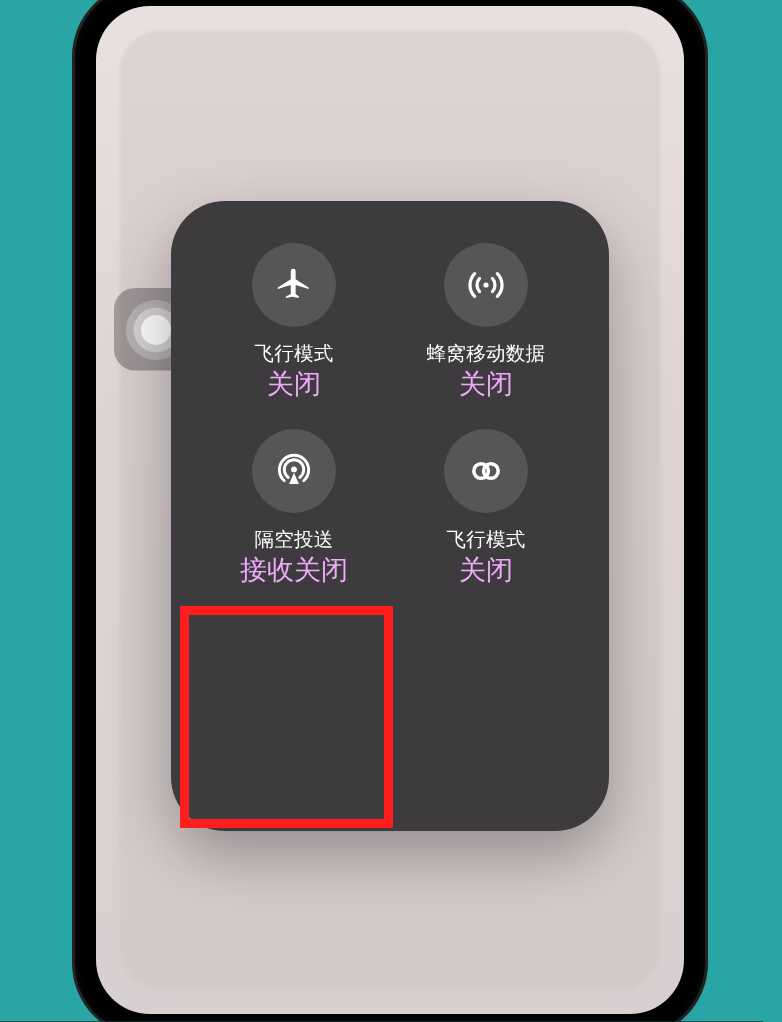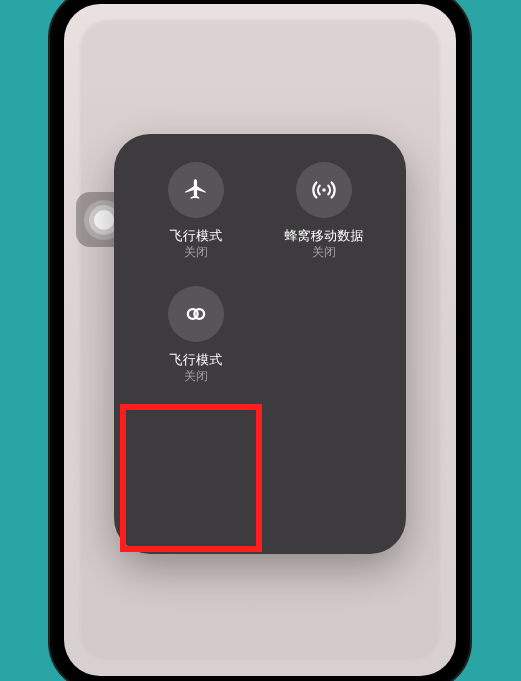--- a/index.html
+++ b/index.html
@@ -102,22 +102,22 @@
     .circle.active-blue { background: #0a6fe8; }
     .circle.active-white { background: #fff; color: #000; }
     .tile .title {
       color: #fff;
       font-size: 13px;
       line-height: 1.25;
       text-align: center;
       letter-spacing: .2px;
     }
     .tile .sub {
-      color: #a3a3a3;
-      font-size: 12px;
+      color: #f0abfc;
+      font-size: 18px;
       line-height: 1.25;
       text-align: center;
       margin-top: 1px;
     }
     .highlight {
       position: absolute;
       border: 6px solid #ff1d1d;
       left: 56px;
       top: 400px;
       width: 142px;
@@ -163,20 +163,32 @@
               <path d="M16 8a6 6 0 0 1 0 8"></path>
               <circle cx="12" cy="12" r="1.6" fill="#fff" stroke="none"></circle>
             </svg>
           </div>
           <div class="title">蜂窝移动数据</div>
           <div class="sub">关闭</div>
         </div>
 
 
 
+        <div class="tile">
+          <div class="circle">
+            <svg width="26" height="26" viewBox="0 0 24 24" fill="none" stroke="#fff" stroke-width="1.8" stroke-linecap="round">
+              <path d="M6 18a9 9 0 1 1 12 0"></path>
+              <path d="M8.5 16a6 6 0 1 1 7 0"></path>
+              <circle cx="12" cy="11" r="1.8" fill="#fff" stroke="none"></circle>
+              <path d="M12 13l-3 7h6l-3-7z" fill="#fff" stroke="none"></path>
+            </svg>
+          </div>
+          <div class="title">隔空投送</div>
+          <div class="sub">接收关闭</div>
+        </div>
 
         <div class="tile">
           <div class="circle">
             <svg width="26" height="26" viewBox="0 0 24 24" fill="none" stroke="#fff" stroke-width="2.2" stroke-linecap="round">
               <circle cx="9" cy="12" r="4.5"></circle>
               <circle cx="15" cy="12" r="4.5"></circle>
             </svg>
           </div>
           <div class="title">飞行模式</div>
           <div class="sub">关闭</div>

